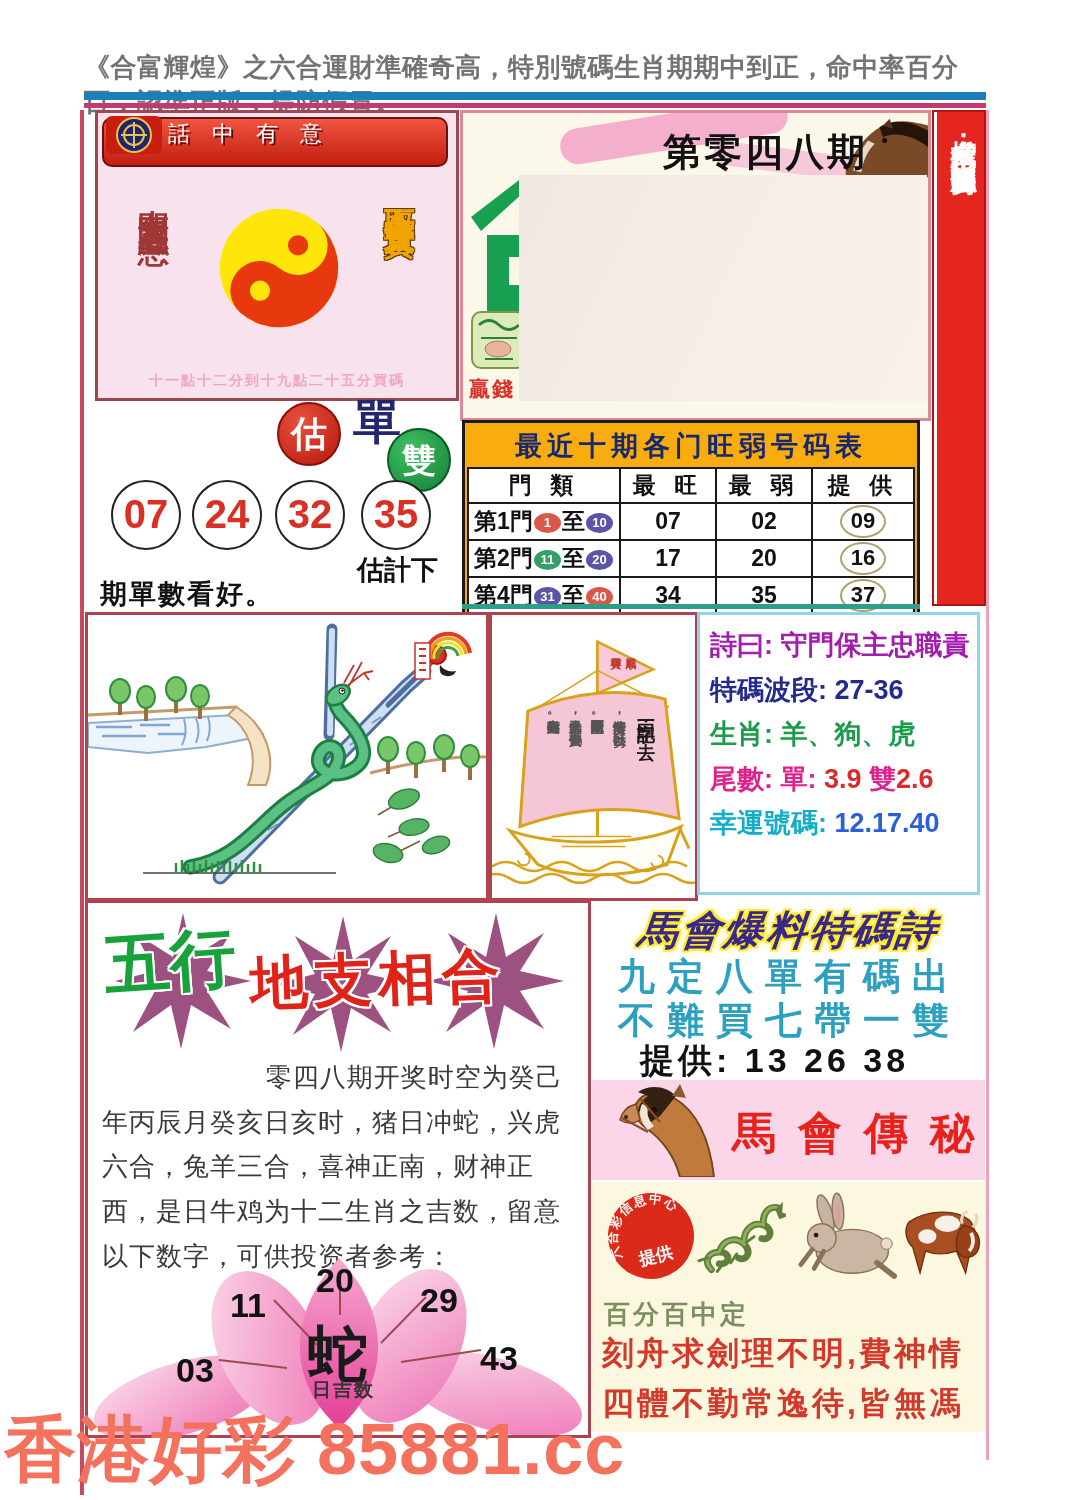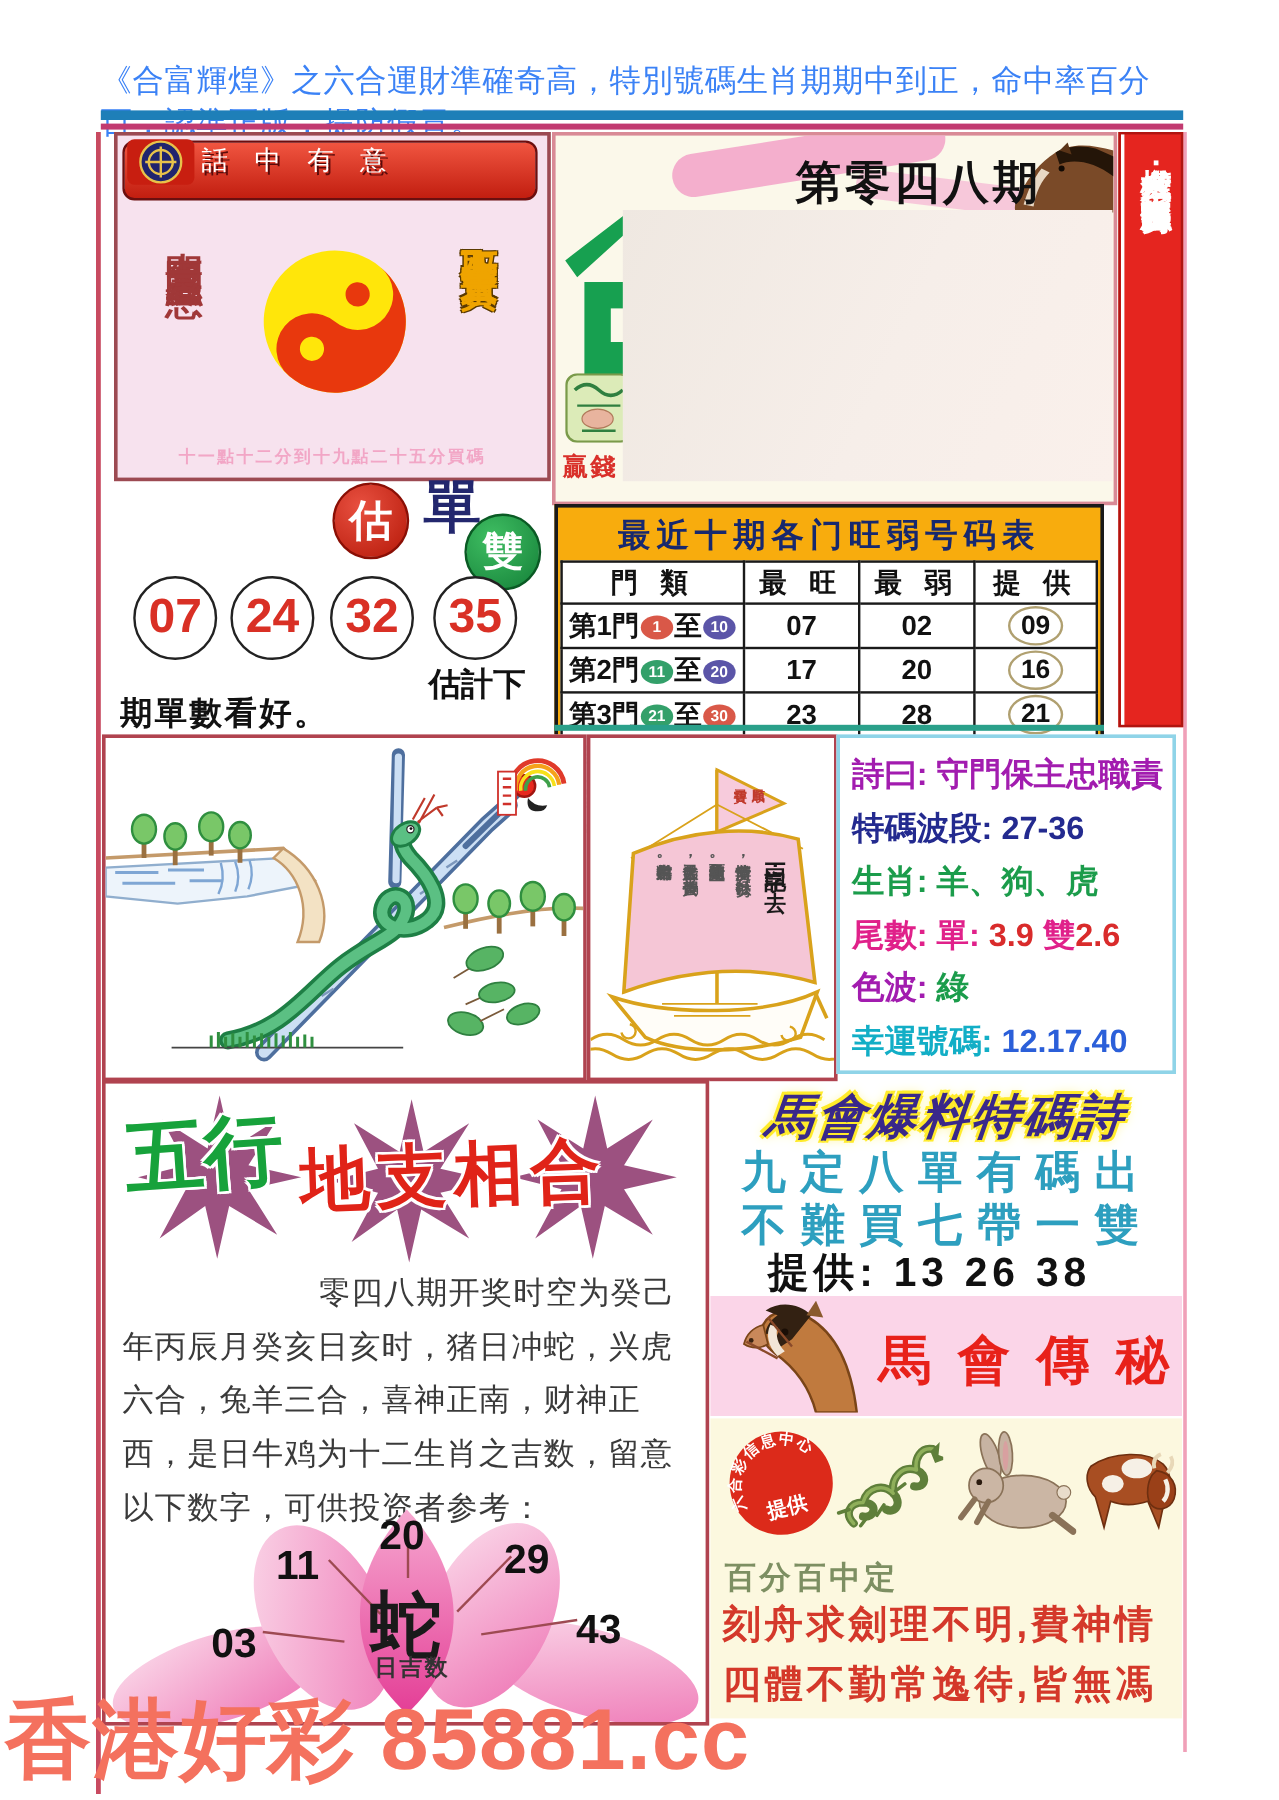--- a/index.html
+++ b/index.html
@@ -2,21 +2,21 @@
 <html><head>
 <meta charset="utf-8">
 <style>
   html,body{margin:0;padding:0;background:#fff;}
   #canvas{position:relative;width:1066px;height:1500px;background:#fff;overflow:hidden;
     font-family:"Liberation Sans","DejaVu Sans",sans-serif;}
   .abs{position:absolute;}
   .vtext{writing-mode:vertical-rl;text-orientation:upright;}
 
   
-  .slogan{left:84px;top:50px;width:905px;font-size:26px;font-weight:normal;color:#3b82f6;letter-spacing:.5px;}
+  .slogan{left:84px;top:50px;width:905px;font-size:26px;font-weight:bold;color:#737373;letter-spacing:.5px;}
   .rule-blue{left:84px;top:92px;width:902px;height:8px;background:#1E7FB8;}
   .rule-pink{left:84px;top:103px;width:902px;height:5px;background:#C23A70;}
   .edge-l{left:80px;top:110px;width:4px;height:1385px;background:#C84A60;}
   .edge-r{left:986px;top:110px;width:3px;height:1350px;background:#F0A0B8;}
 
   
   .box1{left:95px;top:110px;width:358px;height:285px;background:#F7E2EE;border:3px solid #9C4A52;}
   .box1-bar{left:4px;top:4px;width:342px;height:46px;background:linear-gradient(#F05540,#C21E10);
     border:2px solid #6B0F0F;border-radius:10px;}
   .box1-title{left:70px;top:6px;font-size:22px;font-weight:normal;color:#fff;letter-spacing:22px;white-space:nowrap;
@@ -207,26 +207,20 @@
         <td class="door"><span>第1門</span><span class="bdg b-red">1</span><span>至</span><span class="bdg b-indigo">10</span></td>
         <td>07</td>
         <td>02</td>
         <td><span class="pill">09</span></td>
       </tr>
       <tr>
         <td class="door"><span>第2門</span><span class="bdg b-green">11</span><span>至</span><span class="bdg b-indigo">20</span></td>
         <td>17</td>
         <td>20</td>
         <td><span class="pill">16</span></td>
-      </tr>
-      <tr>
-        <td class="door"><span>第3門</span><span class="bdg b-green">21</span><span>至</span><span class="bdg b-red">30</span></td>
-        <td>23</td>
-        <td>28</td>
-        <td><span class="pill">21</span></td>
       </tr>
       <tr>
         <td class="door"><span>第4門</span><span class="bdg b-indigo">31</span><span>至</span><span class="bdg b-red">40</span></td>
         <td>34</td>
         <td>35</td>
         <td><span class="pill">37</span></td>
       </tr>
       <tr>
         <td class="door"><span>第5門</span><span class="bdg b-indigo">41</span><span>至</span><span class="bdg b-green">49</span></td>
         <td>46</td>
@@ -342,21 +336,20 @@
       <div class="col">昔人已乘，黃鶴去。</div>
       <div class="col">羊角對牛山有虎。</div>
     </div>
   </div>
 
   <div class="abs panel">
     <div class="prow"><span class="c-red">詩曰:</span> <span class="c-red">守門保主忠職責</span></div>
     <div class="prow"><span class="c-navy">特碼波段:</span> <span class="c-navy">27-36</span></div>
     <div class="prow"><span class="c-green">生肖:</span> <span class="c-green">羊、狗、虎</span></div>
     <div class="prow"><span class="c-mag">尾數:</span> <span class="c-mag">單:</span> <span class="c-crim">3.9</span> <span class="c-mag">雙</span><span class="c-crim">2.6</span></div>
-    <div class="prow"><span class="c-red">色波:</span> <span class="c-green">綠</span></div>
     <div class="prow"><span class="c-teal">幸運號碼:</span> <span class="c-blue">12.17.40</span></div>
   </div>
 
   <div class="abs wubox">
     <svg class="abs" style="left:0;top:6px;" width="494" height="150" viewBox="0 0 494 150">
       <g fill="#9C5180">
         <polygon points="163,72 119,82 143,120 103,96 93,140 83,96 45,123 67,82 27,72 67,62 47,24 85,48 95,4 105,48 143,24 119,62"></polygon>
         <polygon points="323,75 279,85 303,123 263,99 253,143 243,99 205,126 227,85 187,75 227,65 207,27 245,51 255,7 265,51 303,27 279,65"></polygon>
         <polygon points="476,72 432,82 456,120 416,96 406,140 396,96 358,123 380,82 340,72 380,62 360,24 398,48 408,4 418,48 456,24 432,62"></polygon>
       </g>

